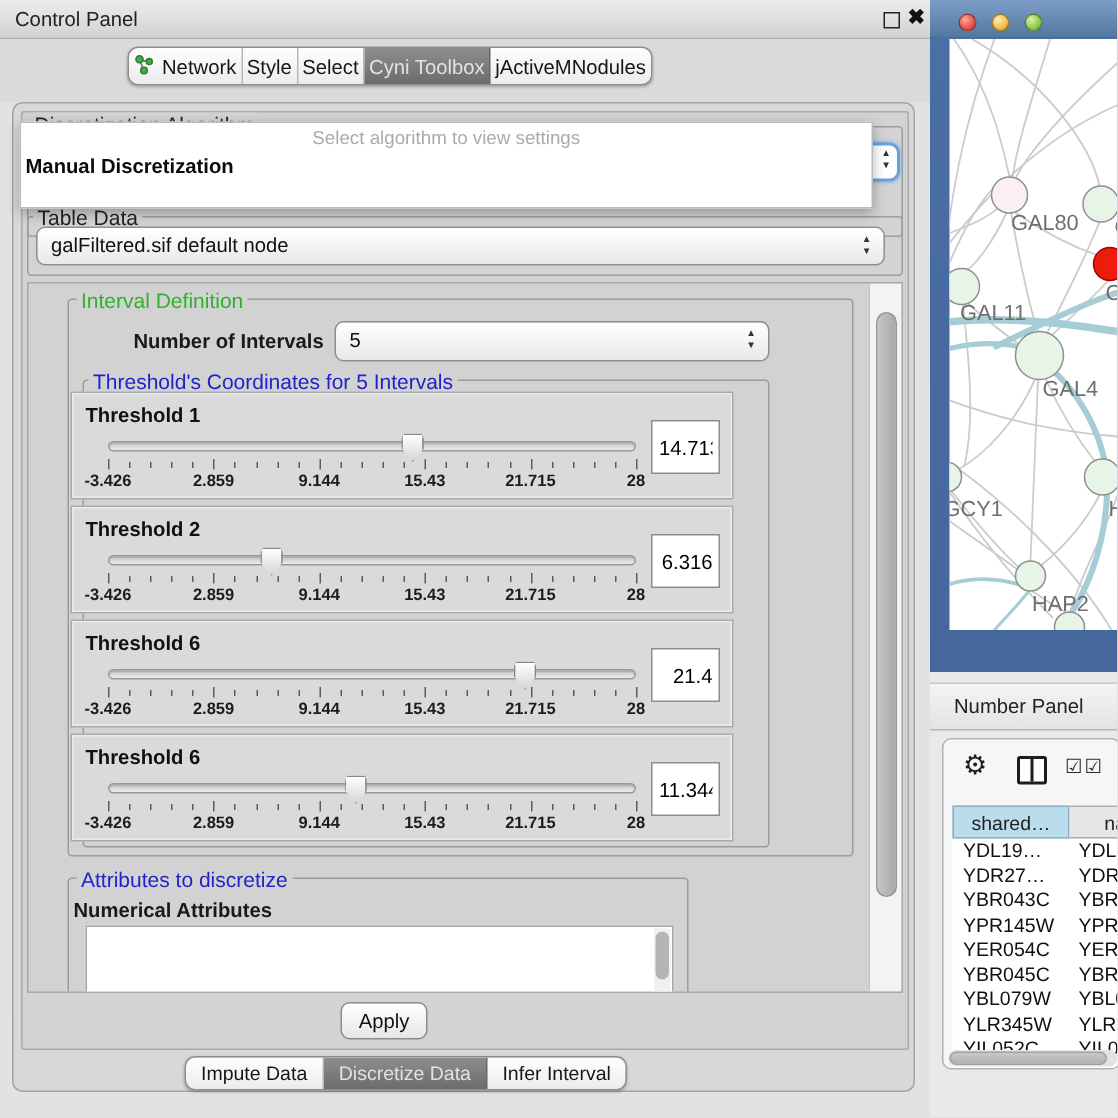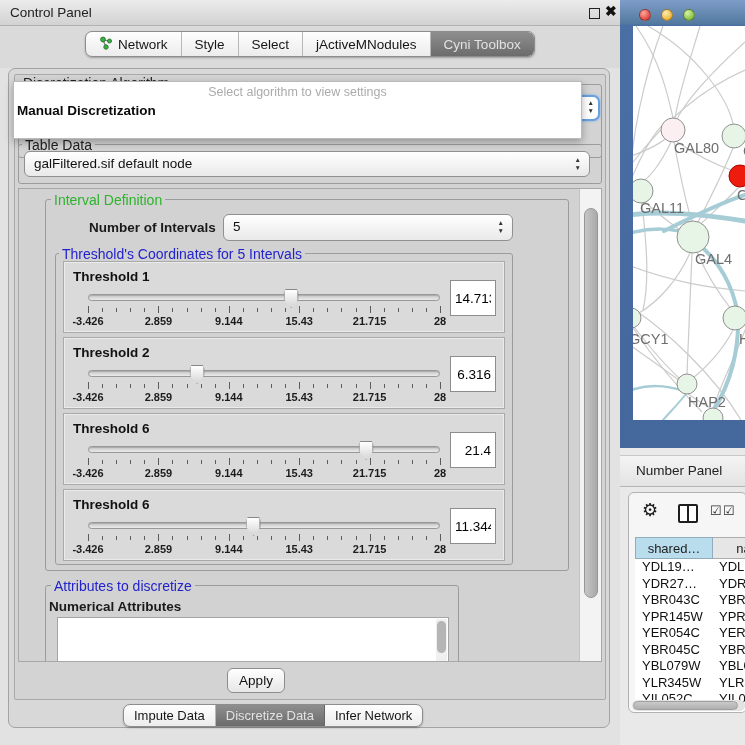--- a/index.html
+++ b/index.html
@@ -11,21 +11,21 @@
   #cp { position:absolute; left:0; top:0; width:620px; height:745px; background:#e2e2e2; }
   #cp-titlebar { position:absolute; left:0; top:0; width:620px; height:26px;
     background:linear-gradient(#ececec,#d2d2d2); border-bottom:1px solid #b2b2b2; }
   #cp-title { position:absolute; left:10px; top:5px; font-size:13.5px; color:#222; }
   #cp-float { position:absolute; left:589px; top:8px; width:11px; height:11px; border:1.5px solid #222; }
   #cp-close { position:absolute; left:605px; top:3px; font-size:14px; font-weight:bold; color:#111; }
   #cp-tabstrip { position:absolute; left:0; top:26px; width:620px; height:42px; background:#dadada; }
 
   .seg { display:flex; position:absolute; border:1px solid #8d8d8d; border-radius:7px;
     background:linear-gradient(#fefefe,#ececec); box-shadow:0 1px 2px rgba(0,0,0,.28); overflow:hidden; }
-  .seg .tab { display:flex; align-items:center; gap:5px; padding:0 13px; font-size:13.5px;
+  .seg .tab { display:flex; align-items:center; gap:5px; padding:0 3px; font-size:13.5px;
     color:#161616; border-right:1px solid #b7b7b7; white-space:nowrap; }
   .seg .tab:last-child { border-right:none; }
   .seg .tab.sel { background:linear-gradient(#8e8e8e,#6c6c6c); color:#e2e2e2; border-right-color:#666; }
   #top-tabs { left:85px; top:31px; height:26px; }
   #bottom-tabs { left:123px; top:704px; height:23px; }
   #bottom-tabs .tab { font-size:13px; padding:0 10px; }
 
   #cp-outer { position:absolute; left:8px; top:68px; width:602px; height:660px;
     background:#d8d8d8; border:1px solid #a3a3a3; border-radius:7px; }
   #cp-inner { position:absolute; left:14px; top:74px; width:592px; height:626px;
@@ -144,25 +144,25 @@
               <circle cx="7" cy="11" r="2.2" fill="#3fae49" stroke="#2c7c34"></circle>
             </svg></span>
           <span>Network</span>
         </div>
         <div class="tab">
           <span>Style</span>
         </div>
         <div class="tab">
           <span>Select</span>
         </div>
+        <div class="tab sel">
+          <span>Cyni Toolbox</span>
+        </div>
         <div class="tab">
           <span>jActiveMNodules</span>
-        </div>
-        <div class="tab sel">
-          <span>Cyni Toolbox</span>
         </div>
       </div>
 
     <div id="cp-outer"></div>
     <div id="cp-inner"></div>
 
     <div class="groupbox" style="left:18px; top:84px; width:584px; height:74px;"></div>
     <span class="group-title" id="algo-title">Discretization Algorithm</span>
     <div id="algo-focus-frag">
       <div class="arrows">▲<br>▼</div>
@@ -180,21 +180,21 @@
       <div class="groupbox" style="left:26px; top:10px; width:524px; height:372px;"></div>
       <span class="group-title gt-green" style="left:32px; top:3px;">Interval Definition</span>
       <span style="position:absolute; left:70px; top:31px; font-weight:bold; font-size:13.5px;">Number of Intervals</span>
       <div class="combo" style="left:204px; top:25px; width:290px; height:27px;">
         <span class="val">5</span>
         <span class="arrows">▲<br>▼</span>
       </div>
 
       <div class="groupbox" style="left:36px; top:64px; width:458px; height:312px;"></div>
       <span class="group-title gt-blue" style="left:40px; top:57px;">Threshold's Coordinates for 5 Intervals</span>
-      <div id="thr-list" style="position:absolute; left:44px; top:72px;">
+      <div id="thr-list" style="position:absolute; left:28px; top:72px;">
           <div class="thr">
             <div class="thr-label">Threshold 1</div>
             <div class="thr-zone">
               <div class="track"></div>
               <div class="handle" style="left: 57.7197%;"></div>
               <div class="ticks">
                 <span class="tick major" style="left: 0%;"></span>
                 <span class="tick" style="left: 4%;"></span>
                 <span class="tick" style="left: 8%;"></span>
                 <span class="tick" style="left: 12%;"></span>
@@ -379,21 +379,21 @@
       <div id="vscroll">
         <div class="thumb"></div>
       </div>
     </div>
 
     <div class="button" style="left:227px; top:668px; width:58px; height:25px; line-height:23px;">Apply</div>
 
     <div class="seg" id="bottom-tabs">
         <div class="tab">Impute Data</div>
         <div class="tab sel">Discretize Data</div>
-        <div class="tab">Infer Network</div>
+        <div class="tab">Infer Interval</div>
       </div>
   <div id="algo-popup">
         <div id="popup-placeholder">Select algorithm to view settings</div>
         <div class="pop-item hl">Manual Discretization</div>
       </div>
     </div>
 
   <div id="netwin">
     <span class="tl" id="tl-red"></span>
     <span class="tl" id="tl-yellow"></span>

